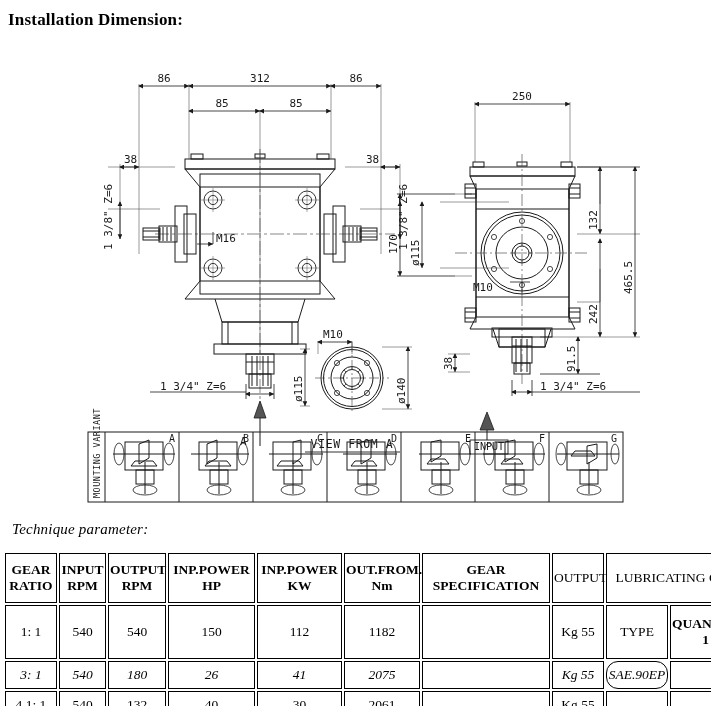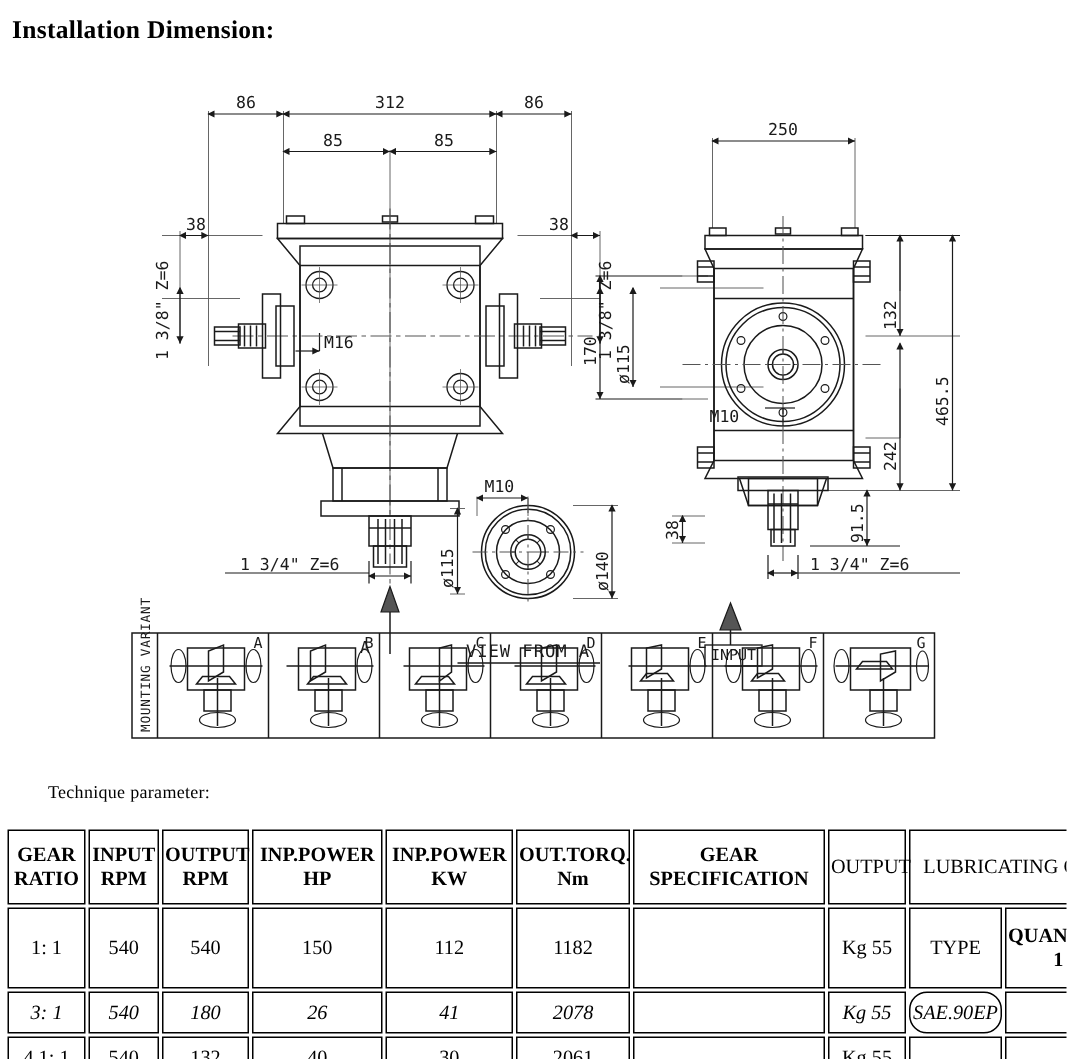--- a/index.html
+++ b/index.html
@@ -15,29 +15,30 @@
   }
   .heading {
     position: absolute;
     font-family: "Liberation Serif", serif;
     font-weight: bold;
     font-size: 17px;
     letter-spacing: 0.2px;
   }
   #title-installation { left: 8px; top: 10px; }
   #title-technique {
-    left: 32px; top: 521px;
+    left: 12px; top: 521px;
     font-weight: normal;
-    font-size: 12px;
+    font-size: 15px;
+    font-style: italic;
   }
 
   
   #drawing-area {
     position: absolute;
-    left: 0; top: 44px;
+    left: 0; top: 54px;
     width: 678px; height: 452px; text-align: center;
   }
   #drawing-svg { display: block; }
 
   
   #param-table-wrap {
     position: absolute;
     left: 3px; top: 551px;
     width: 706px;
   }
@@ -626,21 +627,21 @@
       </td>
       <td class="two-line">
         <span>INP.POWER</span>
         <span>HP</span>
       </td>
       <td class="two-line">
         <span>INP.POWER</span>
         <span>KW</span>
       </td>
       <td class="two-line">
-        <span>OUT.TORQ.</span>
+        <span>OUT.FROM.</span>
         <span>Nm</span>
       </td>
       <td class="two-line">
         <span>GEAR</span>
         <span>SPECIFICATION</span>
       </td>
       <td>OUTPUT</td>
       <td colspan="2">LUBRICATING OIL</td>
     </tr>
 
@@ -659,21 +660,21 @@
         <span>1</span>
       </td>
     </tr>
 
     <tr class="r1">
       <td>3: 1</td>
       <td>540</td>
       <td>180</td>
       <td>26</td>
       <td>41</td>
-      <td>2078</td>
+      <td>2075</td>
       <td></td>
       <td>Kg 55</td>
       <td class="nowrap">SAE.90EP</td>
       <td></td>
     </tr>
 
     <tr class="r2">
       <td>4.1: 1</td>
       <td>540</td>
       <td>132</td>

